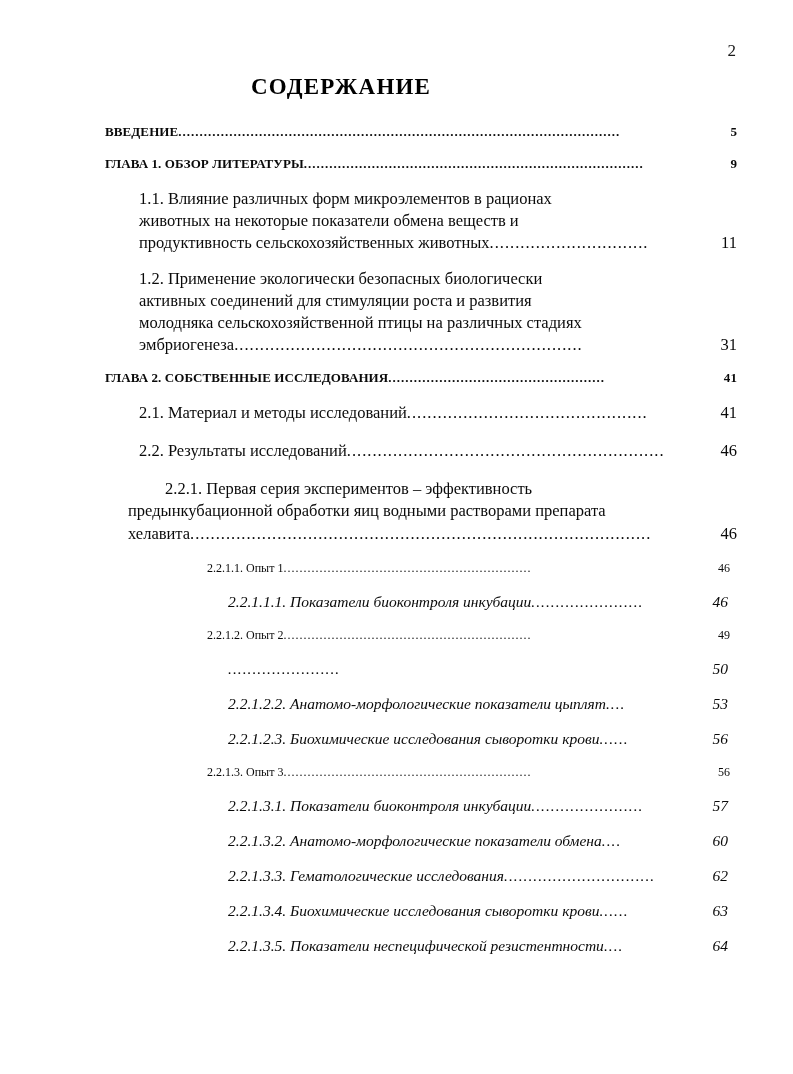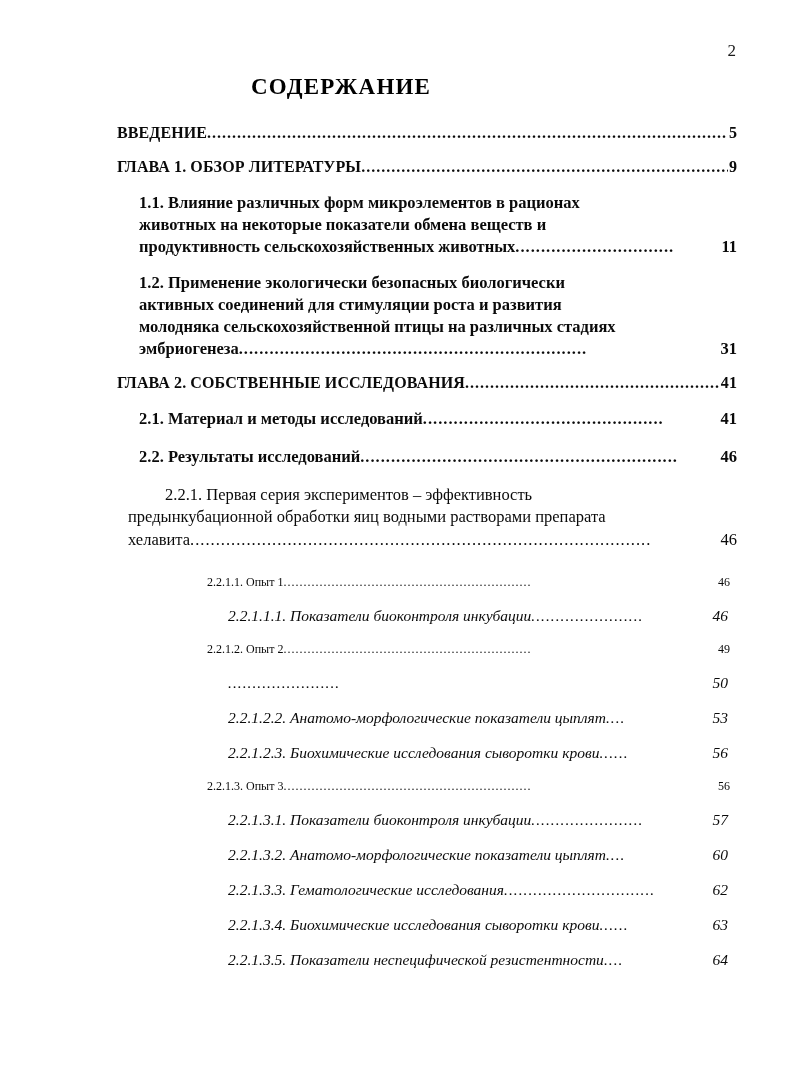--- a/index.html
+++ b/index.html
@@ -71,32 +71,32 @@
     white-space: nowrap;
     margin: 0 0 0 0;
     letter-spacing: 1px;
   }
   .row .pg { flex: 0 0 auto; white-space: pre; padding-left: 1px; }
 
   
 
   
   .lvl-chapter {
-    font-size: 16px;
+    font-size: 13px;
     font-weight: bold;
-    margin-left: 16px;
+    margin-left: 4px;
     margin-bottom: 16px;
     letter-spacing: 0.1px;
   }
   .lvl-chapter .pg { font-weight: bold; }
 
   
   .lvl-sec {
     font-size: 16.5px;
-    font-weight: bold;
+    font-weight: normal;
     margin-left: 38px;
     width: 598px;
     text-align: justify;
     text-align-last: left;
     line-height: 1.32;
     margin-bottom: 15px;
   }
   .lvl-sec .row { margin-top: 0; justify-content: space-between; }
 
   
@@ -104,21 +104,21 @@
 
   
   .lvl-sub {
     font-size: 16.5px;
     font-weight: normal;
     margin-left: 27px;
     width: 609px;
     text-align: justify;
     text-align-last: left;
     line-height: 1.36;
-    margin-bottom: 24px;
+    margin-bottom: 16px;
   }
   .lvl-sub .first-indent { display: inline-block; width: 37px; }
 
   
   .lvl-exp {
     font-size: 12px;
     font-weight: normal;
     margin-left: 106px;
     width: 523px;
     margin-bottom: 17px;
@@ -259,21 +259,21 @@
       </div>
       <div class="entry lvl-item">
         <div class="row">
           <span class="txt">2.2.1.3.1. Показатели биоконтроля инкубации</span>
           <span class="leader">.......................</span>
           <span class="pg">57</span>
         </div>
       </div>
       <div class="entry lvl-item">
         <div class="row">
-          <span class="txt">2.2.1.3.2. Анатомо-морфологические показатели цыплят</span>
+          <span class="txt">2.2.1.3.2. Анатомо-морфологические показатели обмена</span>
           <span class="leader">....</span>
           <span class="pg">60</span>
         </div>
       </div>
       <div class="entry lvl-item">
         <div class="row">
           <span class="txt">2.2.1.3.3. Гематологические исследования</span>
           <span class="leader">...............................</span>
           <span class="pg">62</span>
         </div>

